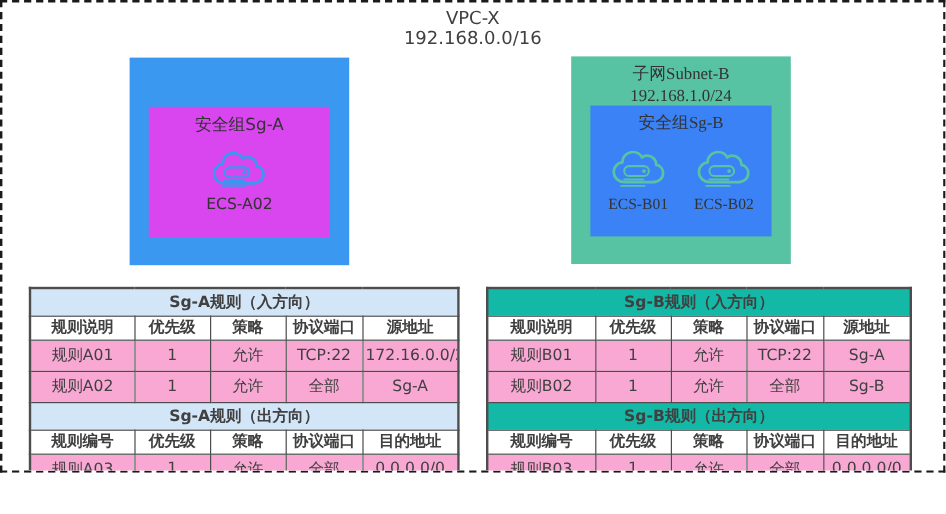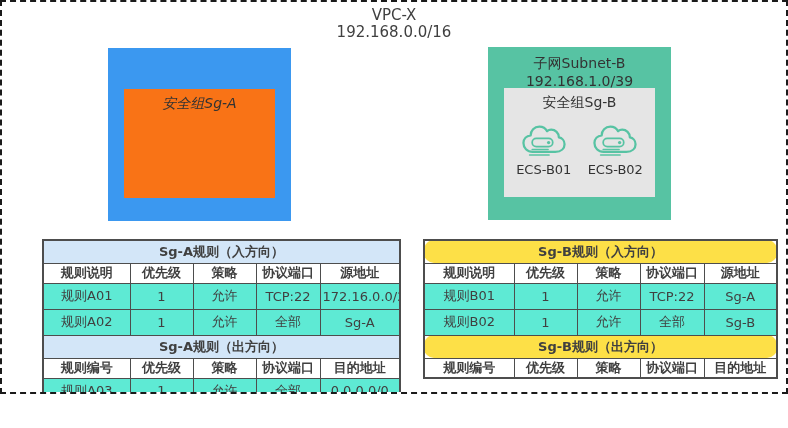--- a/index.html
+++ b/index.html
@@ -20,88 +20,97 @@
     position:absolute; top:5px; left:0; right:0;
     text-align:center; font-size:15px; line-height:17px; color:#404040;
   }
 
   
   .subnet {
     position:absolute; width:183px; height:173px;
     text-align:center;
   }
   .subnet-a { left:106px; top:46px; background:#3B98F0; }
-  .subnet-b { left:486px; top:45px; background:#57C3A3; }
+  .subnet-b { left:474px; top:45px; background:#57C3A3;font-family:Liberation Serif, serif; }
   .subnet-title { padding-top:7px; font-size:14px; line-height:18px; }
   .subnet-a .subnet-title { color:#ffffff; }
   .subnet-b .subnet-title { color:#333333; }
 
   .sg-box {
     position:absolute; left:16px; right:16px; top:41px; height:109px;
     text-align:center;
   }
-  .subnet-a .sg-box { background:#f97316;font-style:italic; }
-  .subnet-b .sg-box { background:#e5e5e5; }
+  .subnet-a .sg-box { background:#d946ef; }
+  .subnet-b .sg-box { background:#3b82f6; }
   .sg-title { padding-top:6px; font-size:14px; color:#333333; }
 
   .ecs-row {
     display:flex; justify-content:space-around;
     margin-top:9px; padding:0 4px;
   }
   .ecs { text-align:center; }
   .ecs svg { display:block; margin:0 auto; }
   .ecs-label { margin-top:4px; font-size:13px; color:#333333; }
 
   
   table.rules {
     position:absolute;
     border-collapse:collapse;
     table-layout:fixed;
     font-size:13px; color:#404040;
     background:#ffffff;
     border:2px solid #4D4D4D;
-    margin-left:18px;
   }
   table.rules td {
     border:1px solid #4D4D4D;
     text-align:center; vertical-align:middle;
     padding:0 2px;
     overflow:hidden; white-space:nowrap;
   }
   tr.title-row td { height:23px; font-weight:bold; }
   tr.head-row  td { height:20px; font-weight:bold; background:#ffffff; }
-  tr.data-row  td { height:26px; background:#5eead4; }
+  tr.data-row  td { height:26px; background:#f9a8d4; }
 
   .table-a { left:22px;  top:237px; width:357px; }
   .table-b { left:403px; top:237px; width:353px; }
   .table-a tr.title-row td { background:#D3E6F8; }
-  .table-b tr.title-row td { background:#fde047;border-radius:10px; }
+  .table-b tr.title-row td { background:#14b8a6; }
 </style>
 </head>
 <body>
 
 <div class="canvas">
 
   <div class="vpc-title">
     <div>VPC-X</div>
     <div>192.168.0.0/16</div>
   </div>
 
   <div class="subnet subnet-a">
     <div class="sg-box">
       <div class="sg-title">安全组Sg-A</div>
       <div class="ecs-row">
+        <div class="ecs">
+          <svg width="46" height="37" viewBox="0 0 44 36">
+            <path d="M 11 30 L 33 30 C 39 30 42 26.5 42 22.5 C 42 19 39.5 16.5 36.5 16 C 36.5 11.5 33 8.5 29 8.5 C 27.5 8.5 26 9 25 10 C 23.5 7 20.5 5.5 17.5 5.5 C 12.5 5.5 9 9.5 9 14 C 5 14.5 2 17.5 2 21.5 C 2 26 5.5 30 11 30 Z" fill="none" stroke="#3B98F0" stroke-width="2.2" stroke-linejoin="round"></path>
+            <rect x="10.5" y="17" width="20" height="8" rx="4" fill="none" stroke="#3B98F0" stroke-width="1.7"></rect>
+            <circle cx="26.5" cy="21" r="1.6" fill="#3B98F0"></circle>
+            <line x1="10.5" y1="27.8" x2="26" y2="27.8" stroke="#3B98F0" stroke-width="1.5" stroke-linecap="round"></line>
+            <line x1="8" y1="33" x2="27" y2="33" stroke="#3B98F0" stroke-width="1.5" stroke-linecap="round"></line>
+          </svg>
+          <div class="ecs-label">ECS-A02</div>
+        </div>
       </div>
     </div>
   </div>
 
   <div class="subnet subnet-b">
     <div class="subnet-title">
       <div>子网Subnet-B</div>
-      <div>192.168.1.0/39</div>
+      <div>192.168.1.0/24</div>
     </div>
     <div class="sg-box">
       <div class="sg-title">安全组Sg-B</div>
       <div class="ecs-row">
         <div class="ecs">
           <svg width="46" height="37" viewBox="0 0 44 36">
             <path d="M 11 30 L 33 30 C 39 30 42 26.5 42 22.5 C 42 19 39.5 16.5 36.5 16 C 36.5 11.5 33 8.5 29 8.5 C 27.5 8.5 26 9 25 10 C 23.5 7 20.5 5.5 17.5 5.5 C 12.5 5.5 9 9.5 9 14 C 5 14.5 2 17.5 2 21.5 C 2 26 5.5 30 11 30 Z" fill="none" stroke="#57C3A3" stroke-width="2.2" stroke-linejoin="round"></path>
             <rect x="10.5" y="17" width="20" height="8" rx="4" fill="none" stroke="#57C3A3" stroke-width="1.7"></rect>
             <circle cx="26.5" cy="21" r="1.6" fill="#57C3A3"></circle>
             <line x1="10.5" y1="27.8" x2="26" y2="27.8" stroke="#57C3A3" stroke-width="1.5" stroke-linecap="round"></line>
@@ -212,16 +221,23 @@
     <tr class="title-row">
       <td colspan="5">Sg-B规则（出方向）</td>
     </tr>
     <tr class="head-row">
       <td>规则编号</td>
       <td>优先级</td>
       <td>策略</td>
       <td>协议端口</td>
       <td>目的地址</td>
     </tr>
+    <tr class="data-row">
+      <td>规则B03</td>
+      <td>1</td>
+      <td>允许</td>
+      <td>全部</td>
+      <td>0.0.0.0/0</td>
+    </tr>
   </tbody>
     </table>
 
 </div>
 
 </body></html>

